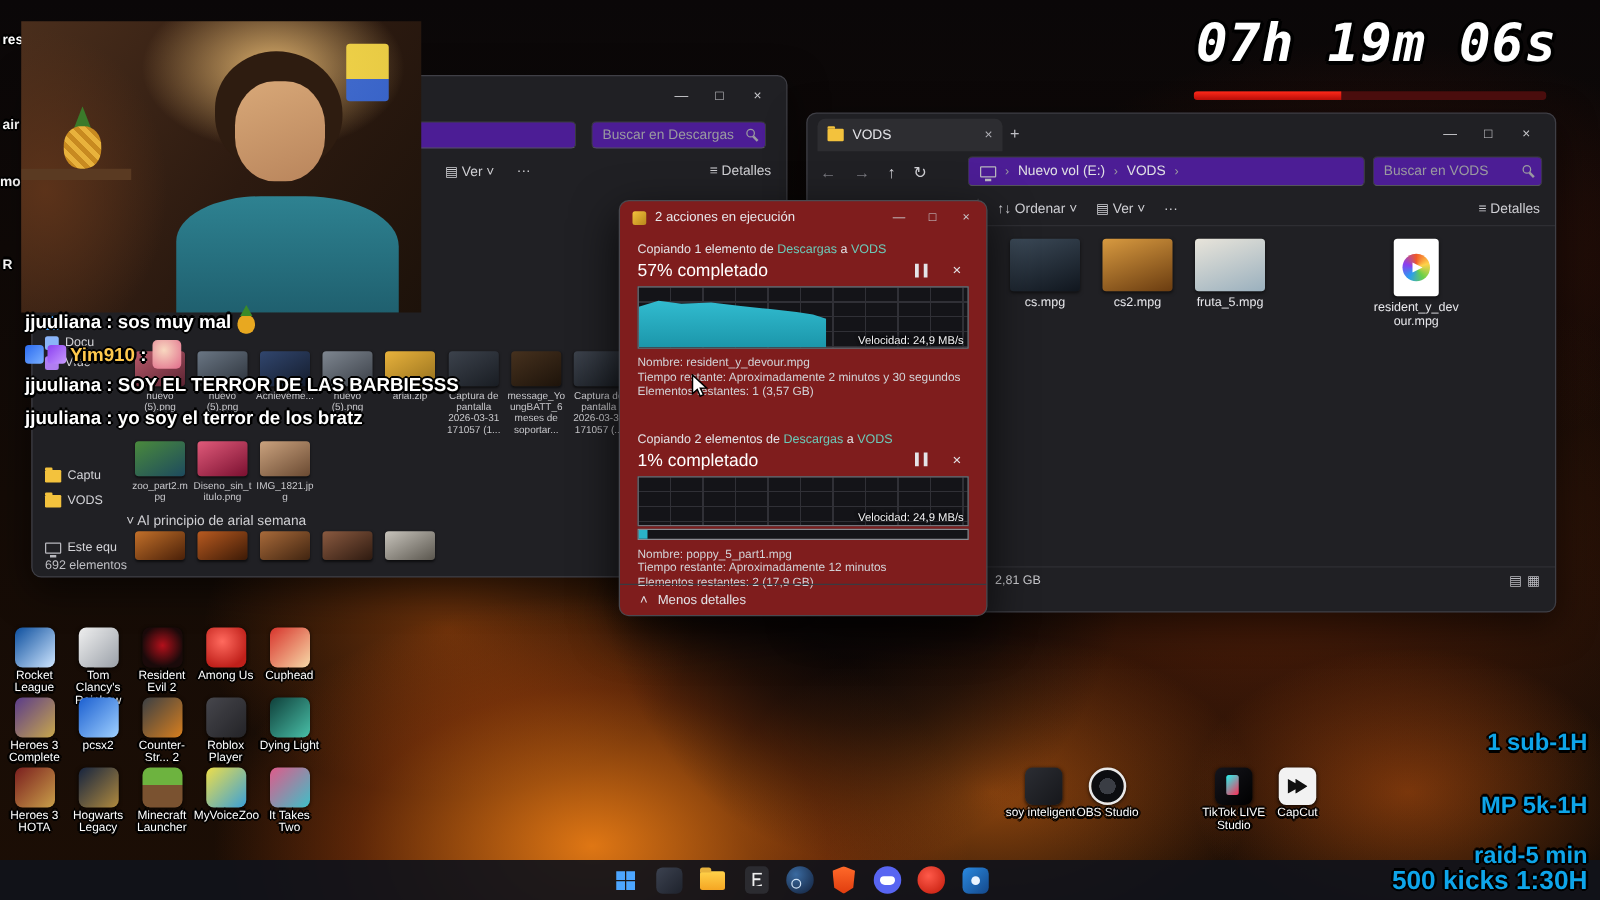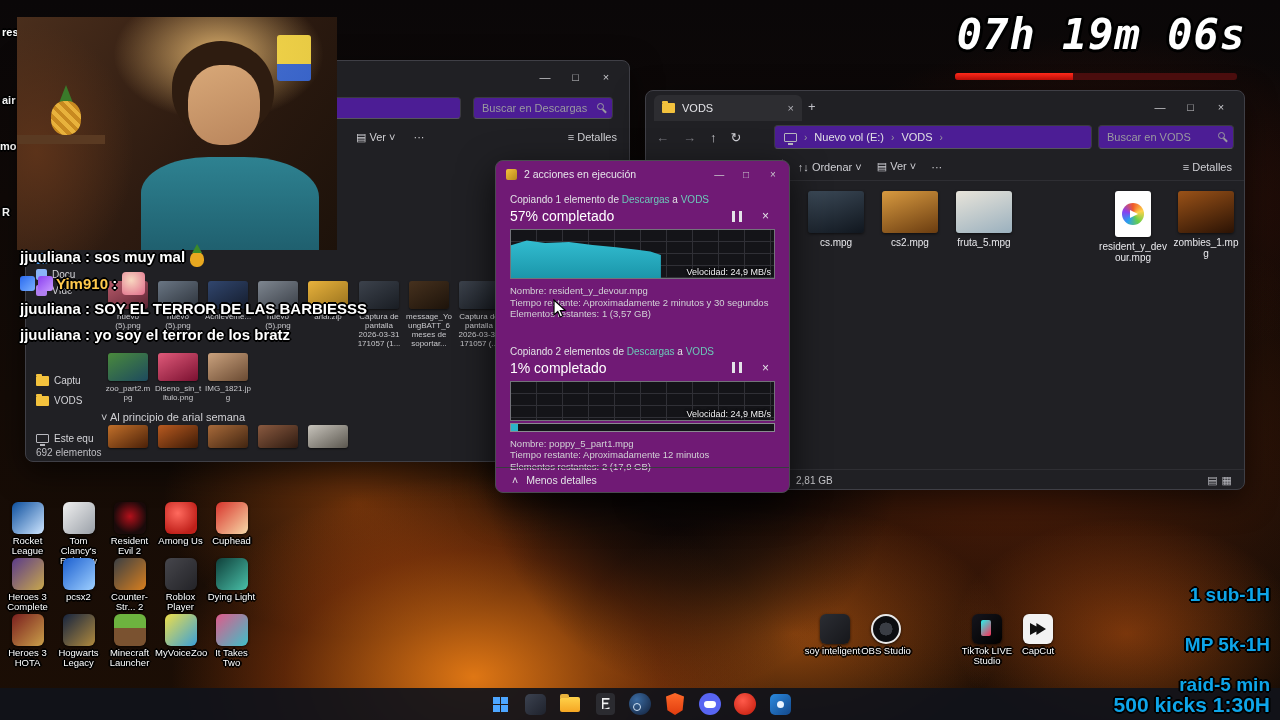--- a/index.html
+++ b/index.html
@@ -118,26 +118,26 @@
   .vfile { position:absolute; width:70px; text-align:center; top:100px; }
   .vthumb { width:56px; height:42px; margin:0 auto; border-radius:3px; box-shadow:0 1px 3px rgba(0,0,0,.6); }
   .v1{background:linear-gradient(160deg,#3c4a58,#10161e);} .v2{background:linear-gradient(160deg,#d89a40,#6a3c10);}
   .v3{background:linear-gradient(160deg,#e8e4da,#9ab0be);} .v6{background:linear-gradient(160deg,#9a5218,#2a1204);}
   .vdoc { width:36px; height:46px; margin:0 auto; background:#fff; border-radius:3px; position:relative; box-shadow:0 1px 3px rgba(0,0,0,.6); }
   .vdoc::before { content:""; position:absolute; left:50%; top:50%; width:22px; height:22px; margin:-11px 0 0 -11px; border-radius:50%;
     background:conic-gradient(#f05a28,#ffd24a,#6ad048,#2a9df0,#8a3ff0,#f05a28); }
   .vdoc::after { content:""; position:absolute; left:50%; top:50%; margin:-4px 0 0 -3px;
     border-left:8px solid #fff; border-top:4.5px solid transparent; border-bottom:4.5px solid transparent; }
   .vlabel { font-size:10px; line-height:11px; color:#e8e8ec; margin-top:4px; word-break:break-all; }
-  .vstatus { position:absolute; left:0; right:0; bottom:0; height:20px; border-top:1px solid #2e2e33; font-size:10px; color:#c8c8cc; }
+  .vstatus { position:absolute; left:0; right:0; bottom:0; height:36px; border-top:1px solid #2e2e33; font-size:10px; color:#c8c8cc; }
   .vstatus .sz { position:absolute; left:150px; top:5px; }
   .vstatus .views { position:absolute; right:8px; top:4px; font-size:11px; color:#b8b8be; letter-spacing:4px; }
 
   
-  .cdlg { position:absolute; left:495px; top:160px; width:295px; height:333px; z-index:40; background:#701a75;
+  .cdlg { position:absolute; left:495px; top:160px; width:295px; height:333px; z-index:40; background:#7f1d1d;
     border:1px solid #4a4a50; border-radius:8px; box-shadow:0 12px 36px rgba(0,0,0,.7); color:#e6e6ea; overflow:hidden; }
   .cd-title { height:26px; display:flex; align-items:center; gap:7px; padding:0 4px 0 10px; font-size:10.5px; }
   .cd-ico { width:11px; height:11px; background:linear-gradient(135deg,#f3c23d,#b8871b); border-radius:2px; }
   .cd-ctls { margin-left:auto; }
   .cd-ctls .ctl { width:24px; font-size:10px; }
   .cd-body { padding:4px 14px 0; }
   .cd-head { font-size:10px; color:#e2e2e6; margin-top:3px; white-space:nowrap; overflow:hidden; }
   .lnk { color:#6cc9b8; }
   .cd-prow { display:flex; align-items:center; margin-top:3px; }
   .cd-pct { font-size:14px; color:#fff; }
@@ -472,24 +472,20 @@
         <div class="vlabel">cs2.mpg</div>
       </div>
     <div class="vfile" style="left:303px">
         <div class="vthumb v3"></div>
         <div class="vlabel">fruta_5.mpg</div>
       </div>
     <div class="vfile" style="left:452px">
         <div class="vdoc"></div>
         <div class="vlabel">resident_y_devour.mpg</div>
       </div>
-    <div class="vfile" style="left:525px">
-        <div class="vthumb v6"></div>
-        <div class="vlabel">zombies_1.mpg</div>
-      </div>
 
     <div class="vstatus">
       <span class="sz">2,81 GB</span>
       <span class="views">▤▦</span>
     </div>
   </div>
 
   <div class="cdlg">
     <div class="cd-title">
       <span class="cd-ico"></span>

